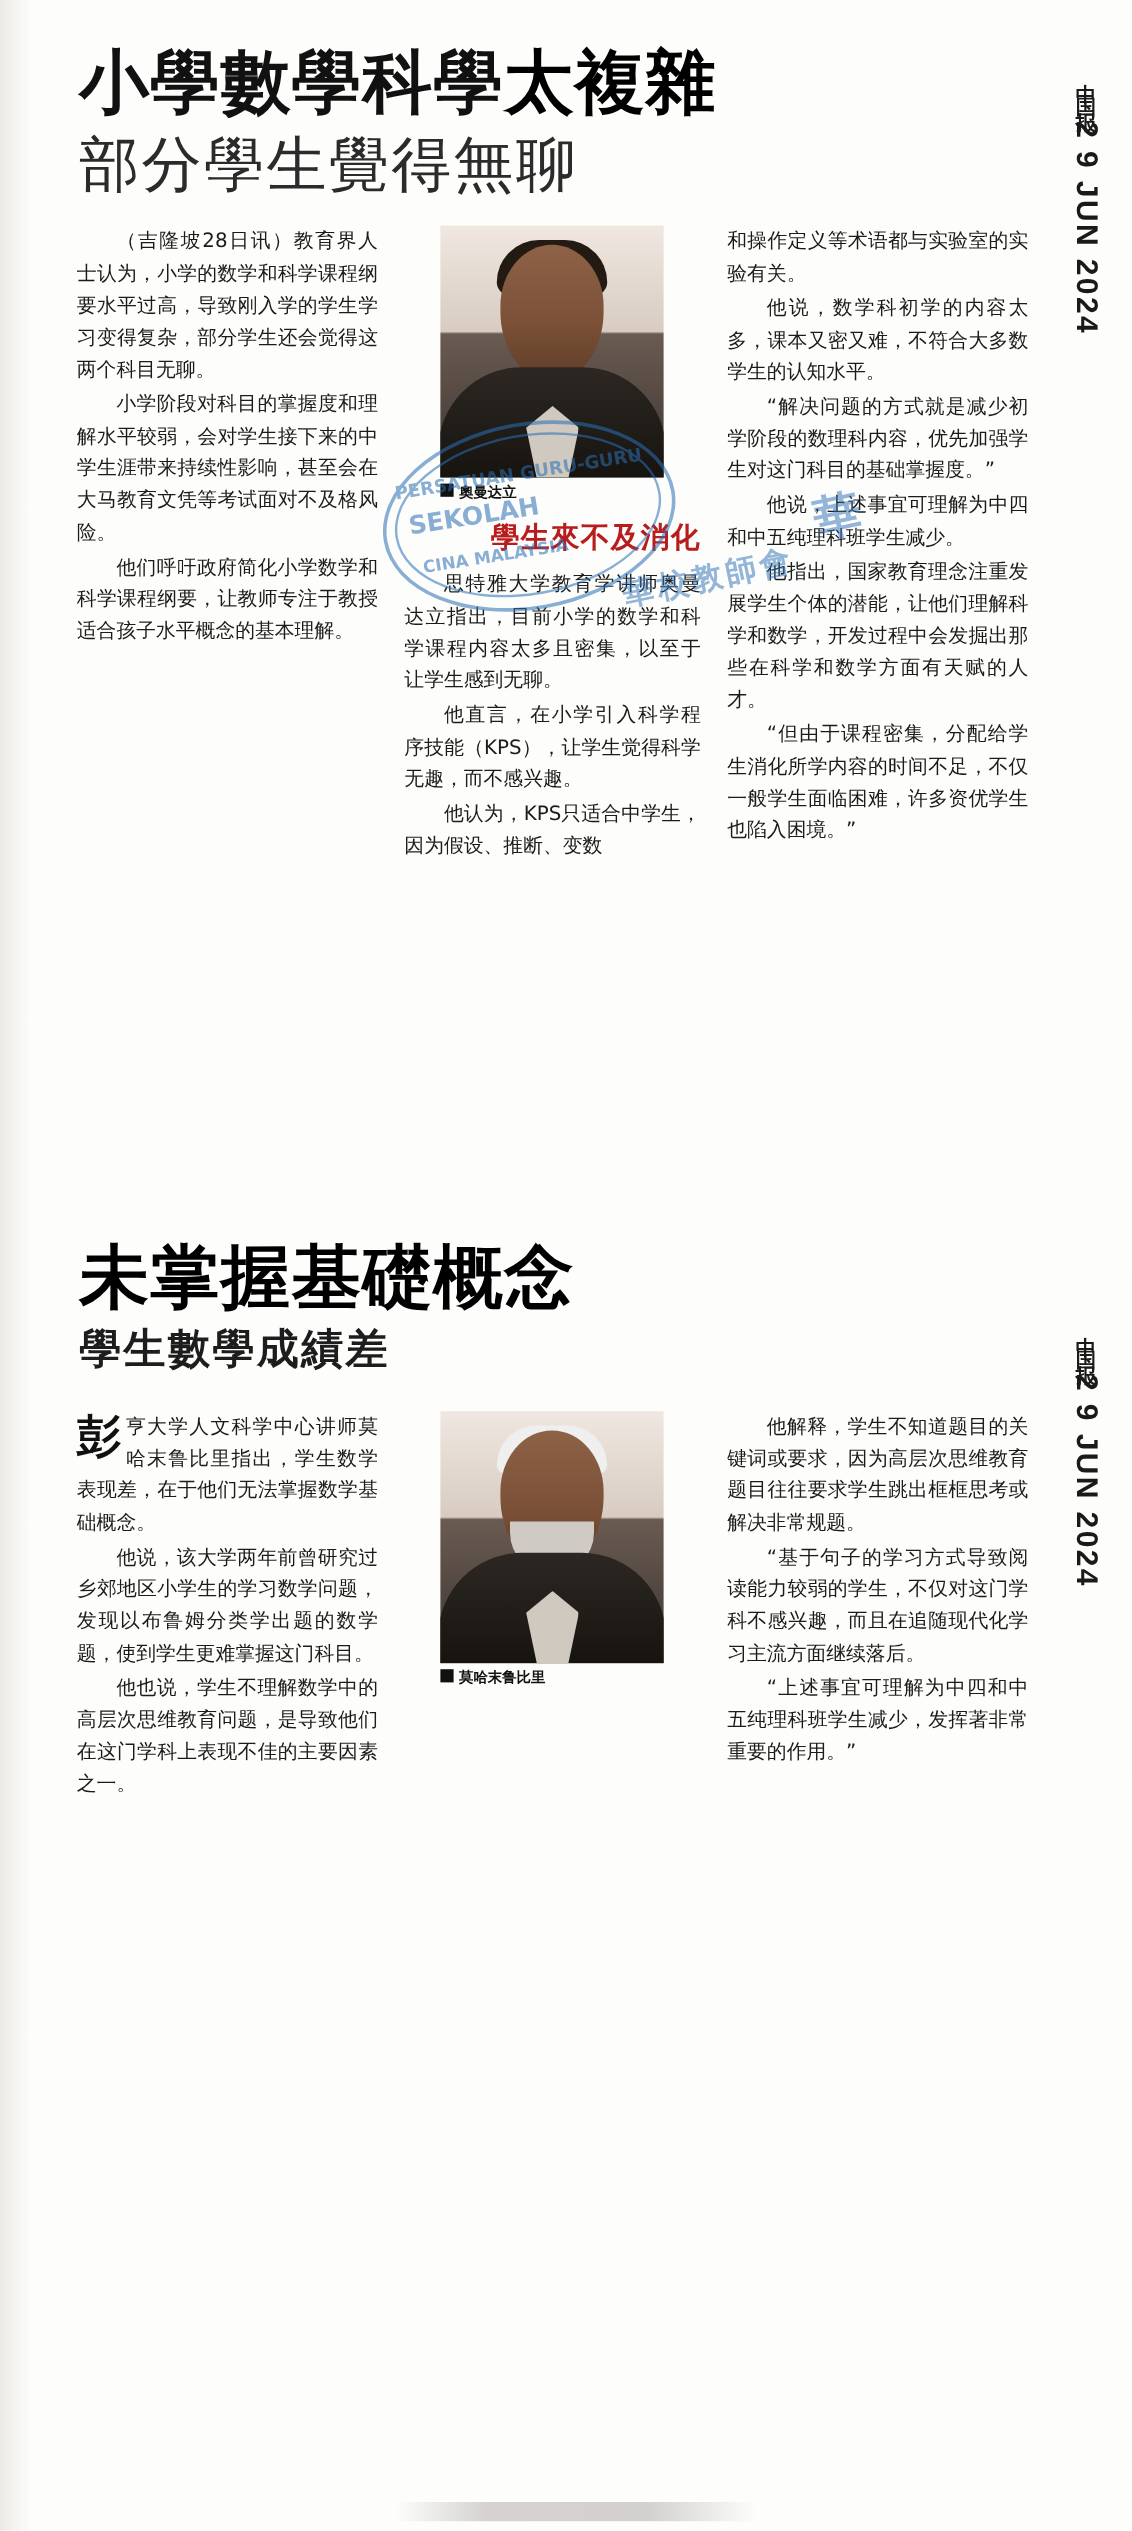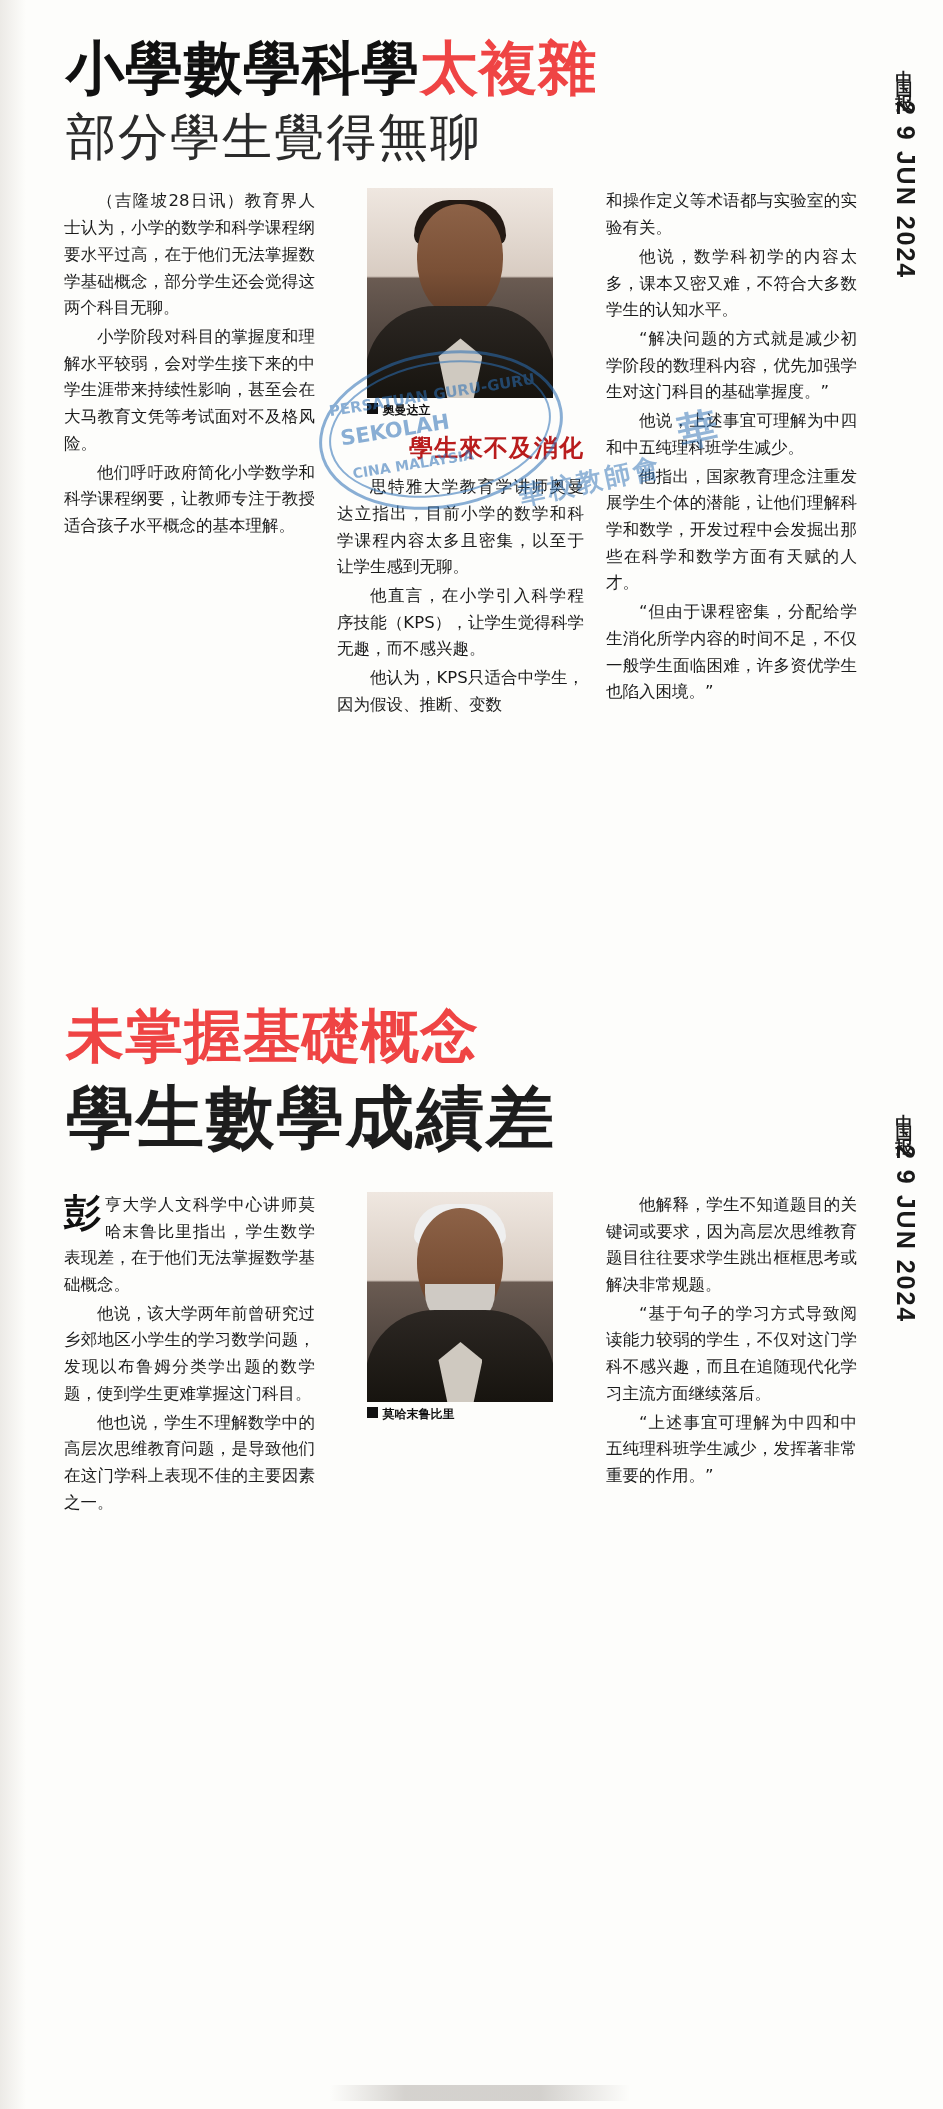--- a/index.html
+++ b/index.html
@@ -66,32 +66,32 @@
   }
   .hl-main {
     font-size: 58px;
     font-weight: bold;
     letter-spacing: 1px;
     line-height: 1.05;
     font-family: "DejaVu Sans", sans-serif;
     white-space: nowrap;
   }
   .hl-black { color: #111; }
-  .hl-red { color: #ef4444; }
+  .hl-red { color: #000000; margin-top: 28px; }
   .hl-sub {
     font-size: 50px;
     font-weight: normal;
     color: #2b2b2b;
     line-height: 1.15;
     margin-top: 10px;
     letter-spacing: 2px;
     white-space: nowrap;
   }
   .hl-sub-bold {
-    font-size: 68px;
+    font-size: 35px;
     font-weight: bold;
     color: #1d1d1d;
     letter-spacing: 2px;
     margin-top: 6px;
     white-space: nowrap;
   }
 
   
   .body-cols {
     position: relative;
@@ -321,21 +321,21 @@
     <div class="headline-block">
       <div class="hl-main">
         <span class="hl-black">小學數學科學</span><span class="hl-red">太複雜</span>
       </div>
       <div class="hl-sub">部分學生覺得無聊</div>
     </div>
 
     <div class="body-cols">
 
       <div class="col">
-        <p>（吉隆坡28日讯）教育界人士认为，小学的数学和科学课程纲要水平过高，在于他们无法掌握数学基础概念，部分学生还会觉得这两个科目无聊。</p>
+        <p>（吉隆坡28日讯）教育界人士认为，小学的数学和科学课程纲要水平过高，导致刚入学的学生学习变得复杂，部分学生还会觉得这两个科目无聊。</p>
         <p>小学阶段对科目的掌握度和理解水平较弱，会对学生接下来的中学生涯带来持续性影响，甚至会在大马教育文凭等考试面对不及格风险。</p>
         <p>他们呼吁政府简化小学数学和科学课程纲要，让教师专注于教授适合孩子水平概念的基本理解。</p>
       </div>
 
       <div class="col col-mid">
         <div class="photo-wrap">
           <div class="photo">
             <div class="hair"></div>
             <div class="face"></div>
             <div class="shoulders"></div>

